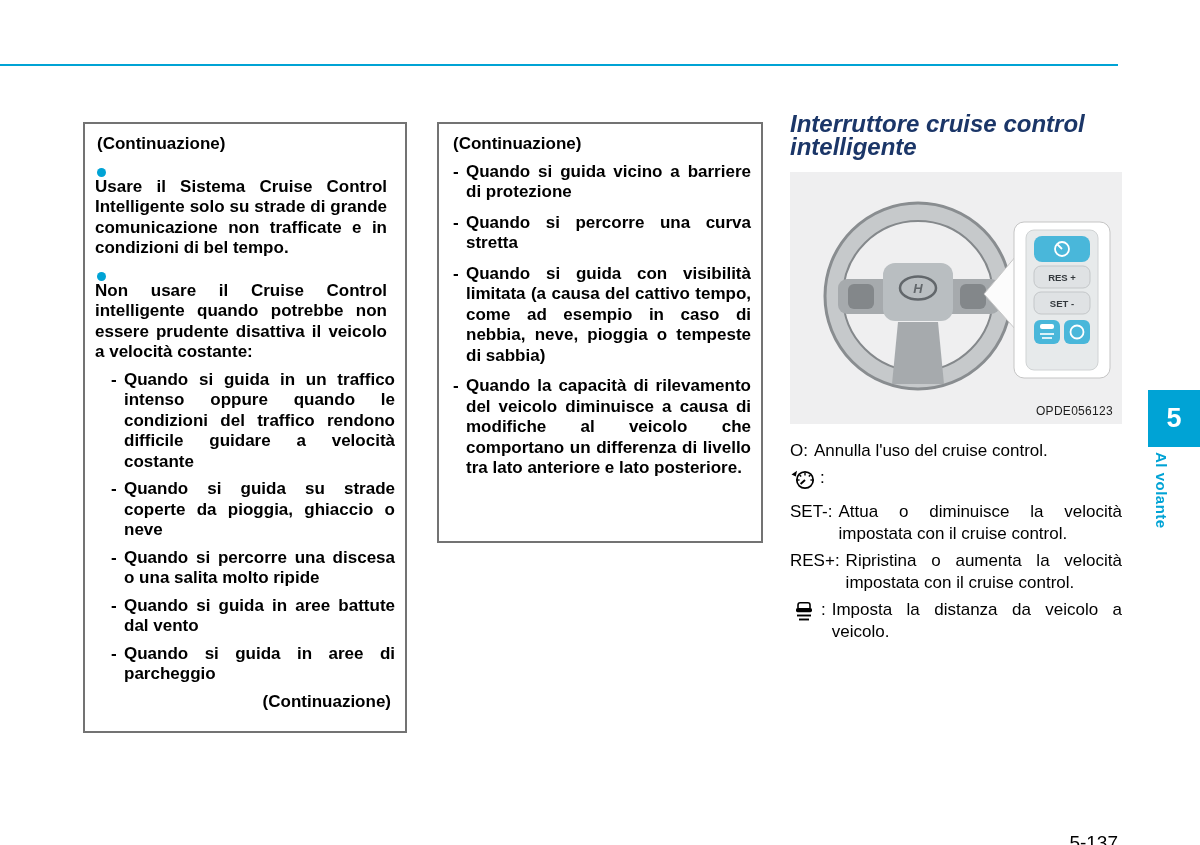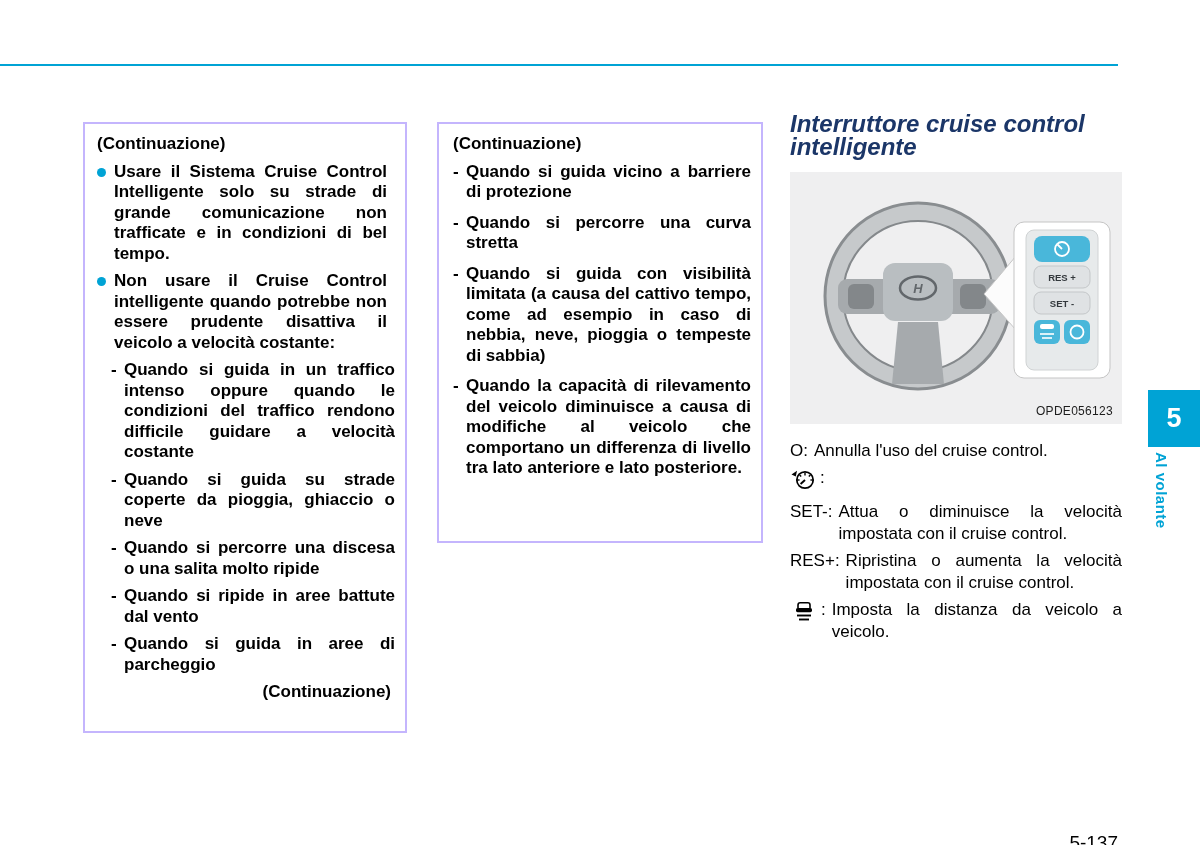--- a/index.html
+++ b/index.html
@@ -8,29 +8,29 @@
   }
   html,body{margin:0;padding:0;background:#fff;}
   .page{
     position:relative;width:1200px;height:845px;background:#fff;
     font-family:"Liberation Sans",sans-serif;color:#000;overflow:hidden;
   }
   .top-rule{position:absolute;top:64px;left:0;width:1118px;height:2px;background:var(--c-accent);}
 
   
   .box{
-    position:absolute;border:2px solid #c4b5fd;box-sizing:border-box;
+    position:absolute;border:2px solid #737373;box-sizing:border-box;
     padding:9px 10px;font-weight:bold;font-size:17px;line-height:20.5px;
     overflow:hidden;background:#fff;
   }
   .left-box{left:83px;top:122px;width:324px;height:611px;}
   .mid-box{left:437px;top:122px;width:326px;height:421px;}
   .box-header{margin:1px 0 7px 2px;}
   .mid-box .box-header{margin-left:4px;}
-  .bullet-row{display:flex;margin:0 8px 7px 0;}
+  .bullet-row{display:flex;margin:0 8px 7px 0;flex-direction:column;}
   .dot{flex:0 0 9px;width:9px;height:9px;border-radius:50%;background:var(--c-accent);margin:6px 8px 0 2px;}
   .bullet-text{flex:1;text-align:justify;}
   .dash-row{display:flex;margin:0 0 7px 16px;}
   .mid-box .dash-row{margin:0 0 10px 4px;}
   .dash{flex:0 0 13px;}
   .dash-text{flex:1;text-align:justify;}
   .box-footer{text-align:right;margin:3px 4px 0 0;}
 
   
   .right-col{position:absolute;left:790px;top:112px;width:332px;}
@@ -88,21 +88,21 @@
     <div class="dash-row">
       <span class="dash">-</span>
       <span class="dash-text">Quando si guida su strade coperte da pioggia, ghiaccio o neve</span>
     </div>
     <div class="dash-row">
       <span class="dash">-</span>
       <span class="dash-text">Quando si percorre una discesa o una salita molto ripide</span>
     </div>
     <div class="dash-row">
       <span class="dash">-</span>
-      <span class="dash-text">Quando si ripide in aree battute dal vento</span>
+      <span class="dash-text">Quando si guida in aree battute dal vento</span>
     </div>
     <div class="dash-row">
       <span class="dash">-</span>
       <span class="dash-text">Quando si guida in aree di parcheggio</span>
     </div>
 
     <div class="box-footer">(Continuazione)</div>
   </div>
 
   <div class="box mid-box">

